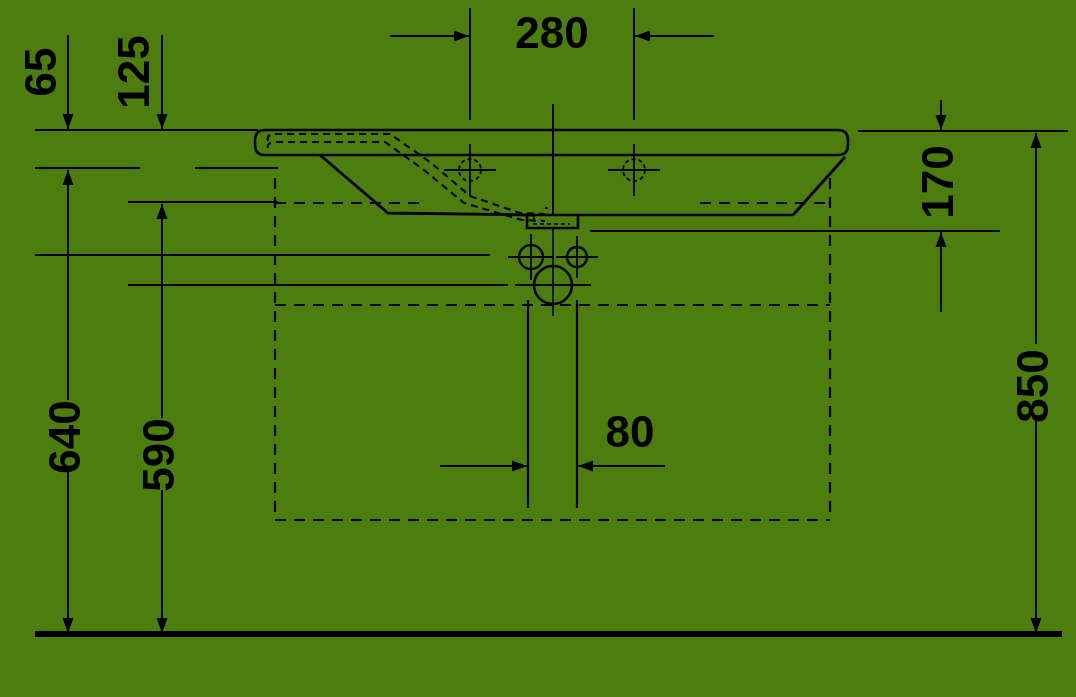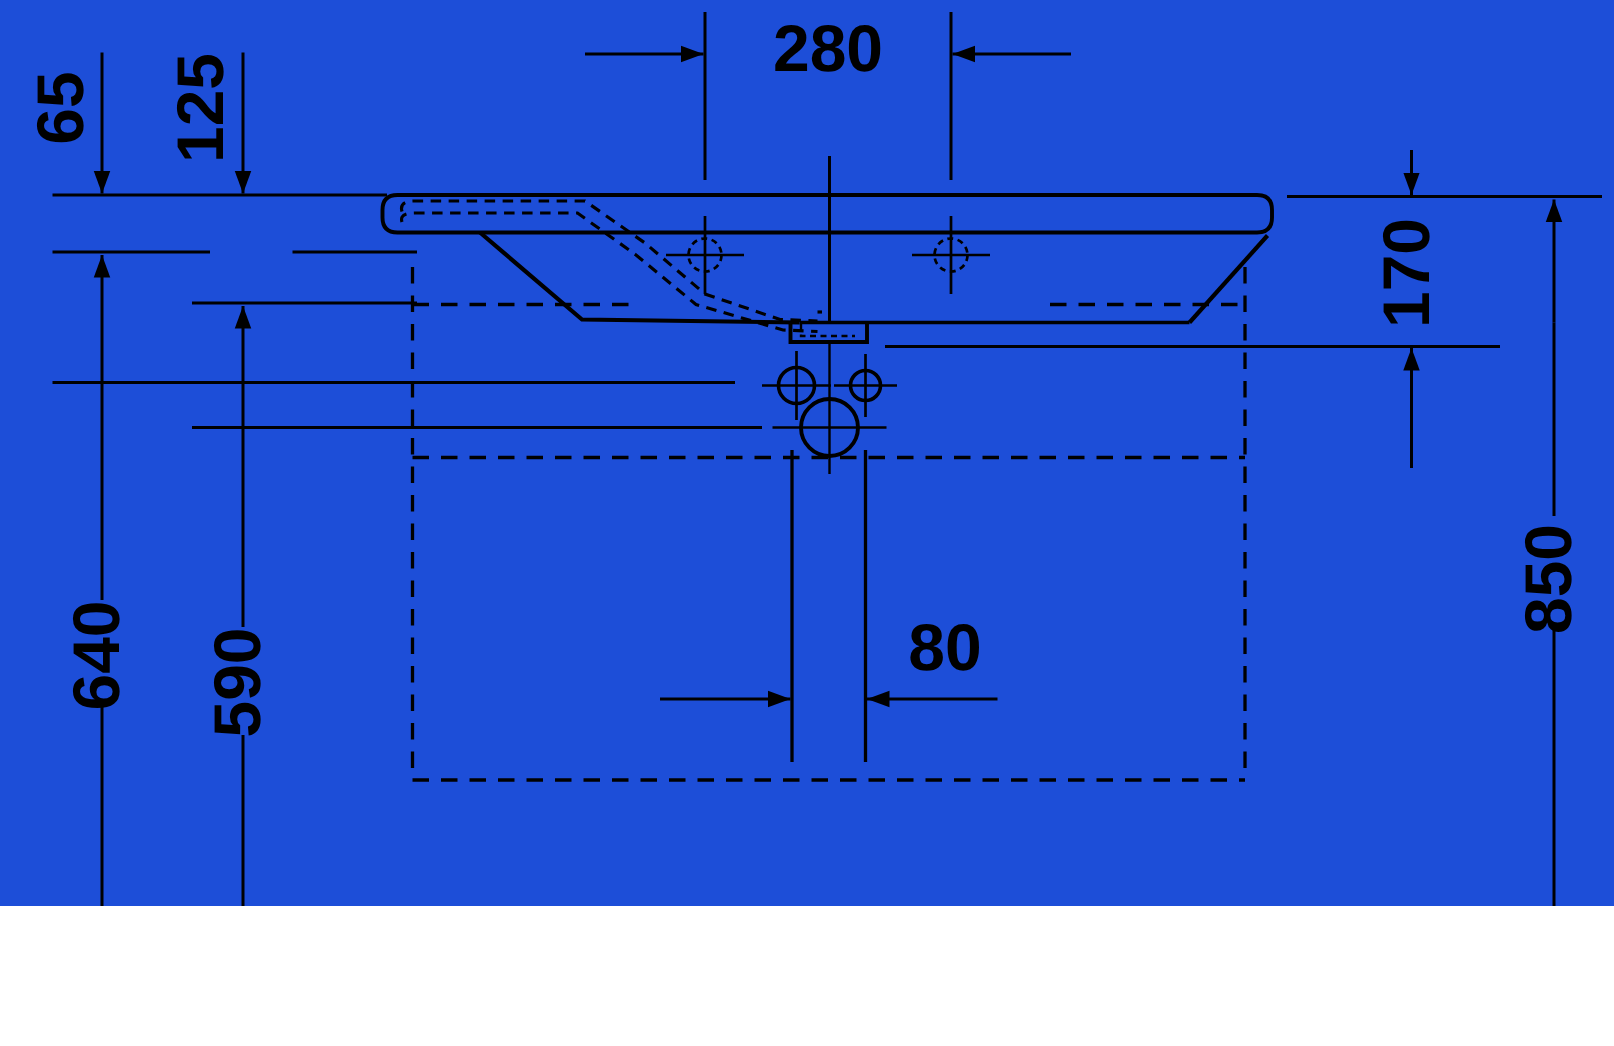--- a/index.html
+++ b/index.html
@@ -6,22 +6,22 @@
     margin: 0;
     padding: 0;
     background: #ffffff;
   }
   body {
     font-family: "Liberation Sans", sans-serif;
   }
   #drawing-root {
     position: relative;
     width: 1076px;
-    height: 604px;
-    background: #1d4ed8;
+    height: 697px;
+    background: #4d7c0f;
     overflow: hidden;
   }
   #drawing-svg {
     position: absolute;
     left: 0;
     top: 0;
     width: 1076px;
     height: 697px;
     display: block;
   }

